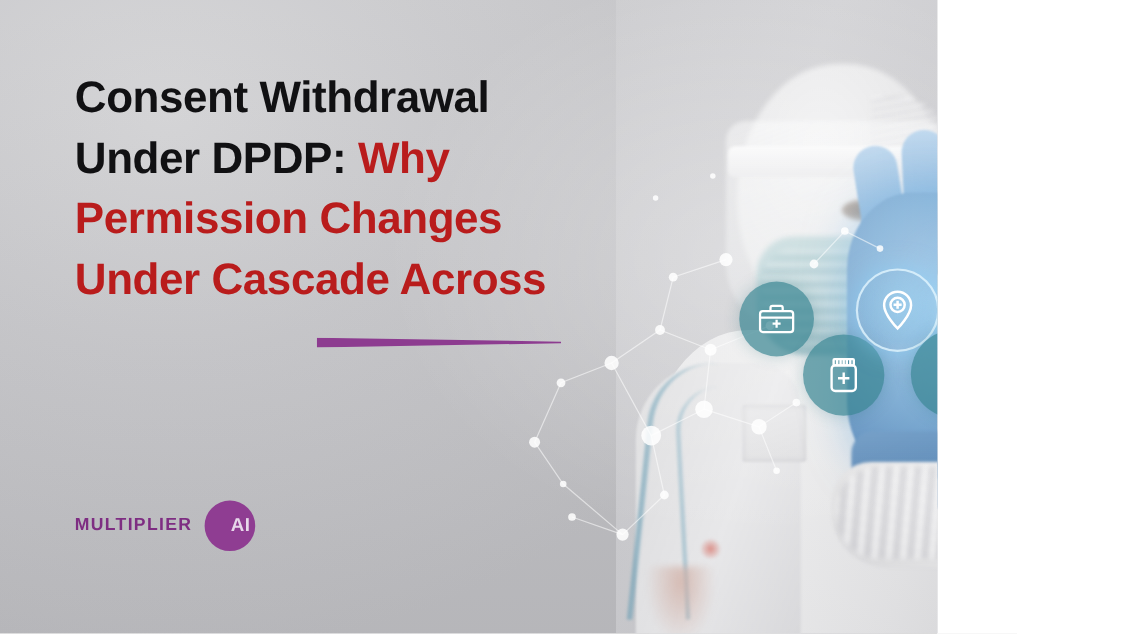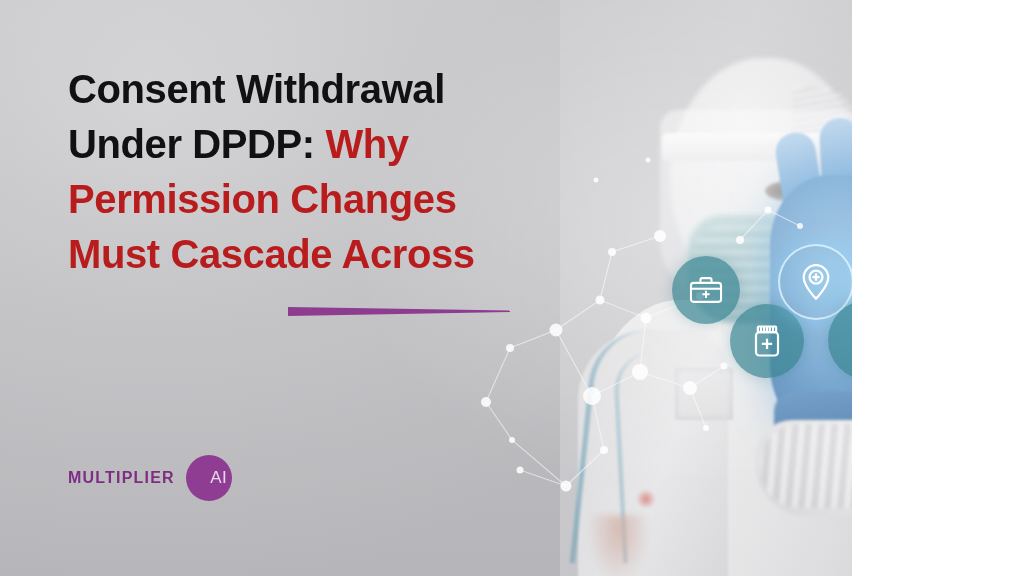--- a/index.html
+++ b/index.html
@@ -306,21 +306,21 @@
     width: 46px;
     height: 46px;
     border-radius: 50%;
     background: #8f3d92;
     display: flex;
     align-items: center;
     justify-content: center;
   }
   .logo-badge-text {
     font-size: 17px;
-    font-weight: normal;
+    font-weight: bold;
     letter-spacing: 0.6px;
     color: #e7d8ea;
     margin-left: 20px;
   }
 </style>
 </head>
 <body>
 
 <div class="banner">
 
@@ -474,21 +474,21 @@
         <path d="M10.1 12.5v4.1a4 4 0 0 0 8 0v-1.3"></path>
         <circle cx="18.1" cy="12.7" r="2.6"></circle>
       </svg>
     </div>
   </div>
 
   <div class="headline">
     <span>Consent Withdrawal</span><br>
     <span>Under DPDP: </span><span class="hl-accent">Why</span><br>
     <span class="hl-accent">Permission Changes</span><br>
-    <span class="hl-accent">Must Cascade Across</span><br>
+    <span class="hl-accent">Under Cascade Across</span><br>
   </div>
 
   <svg class="rule" viewBox="0 0 222 9" preserveAspectRatio="none">
     <polygon points="0,0 222,3.6 222,5.0 0,9" fill="#8d3c90"></polygon>
   </svg>
 
   <div class="logo">
     <span class="logo-word">MULTIPLIER</span>
     <span class="logo-badge">
       <span class="logo-badge-text">AI</span>

